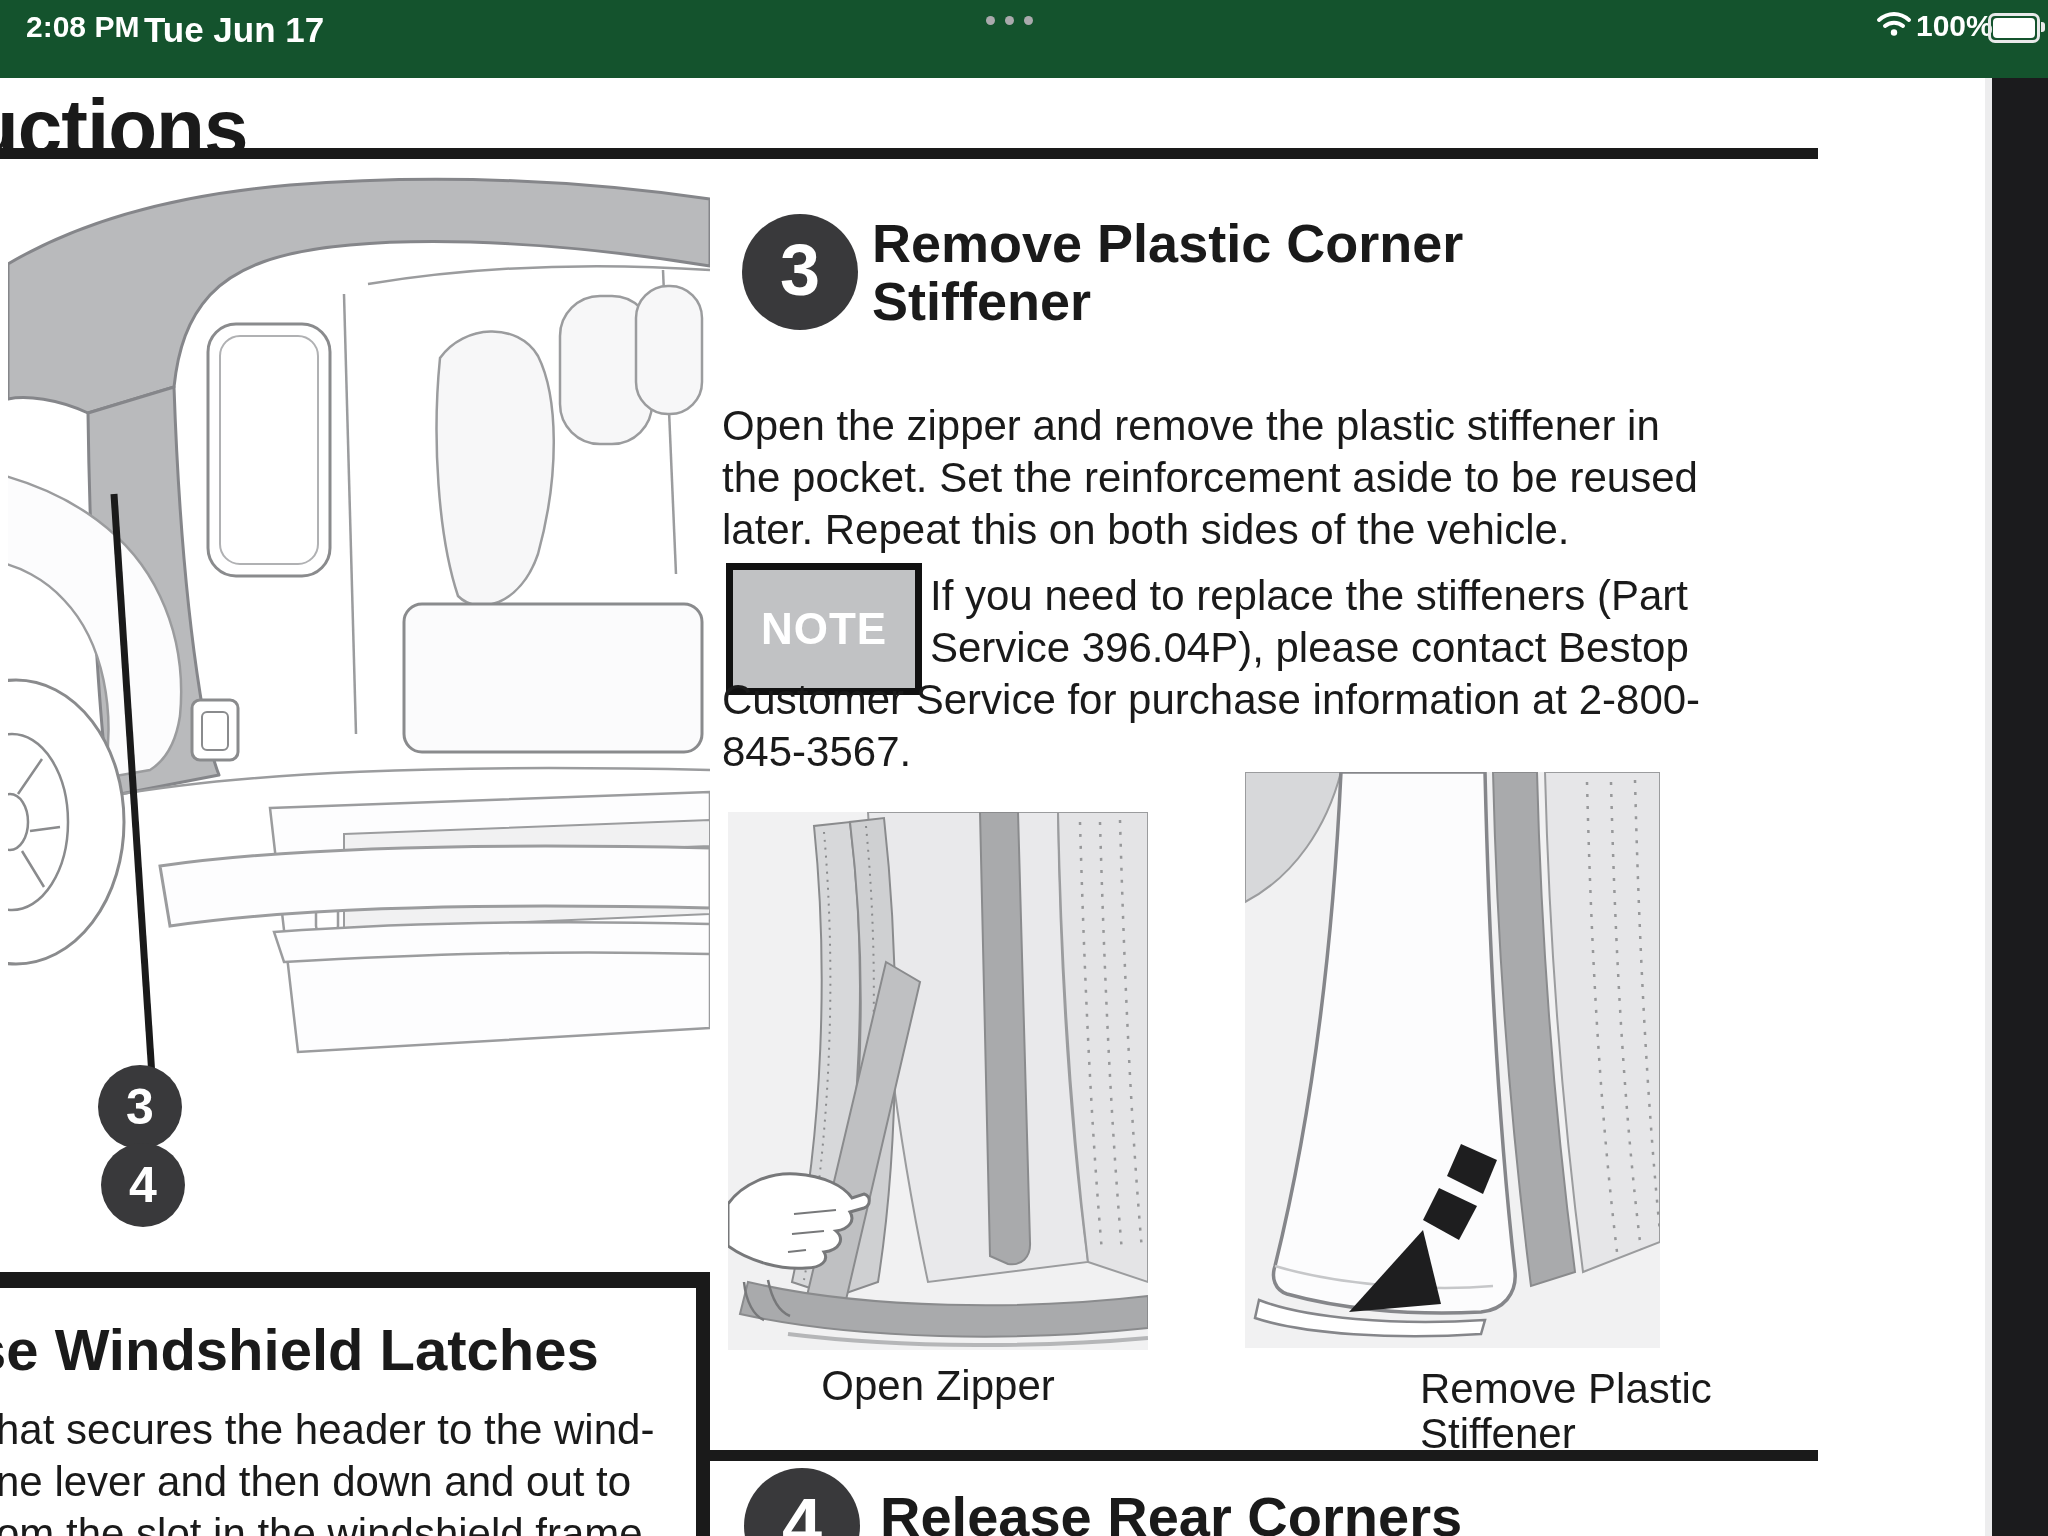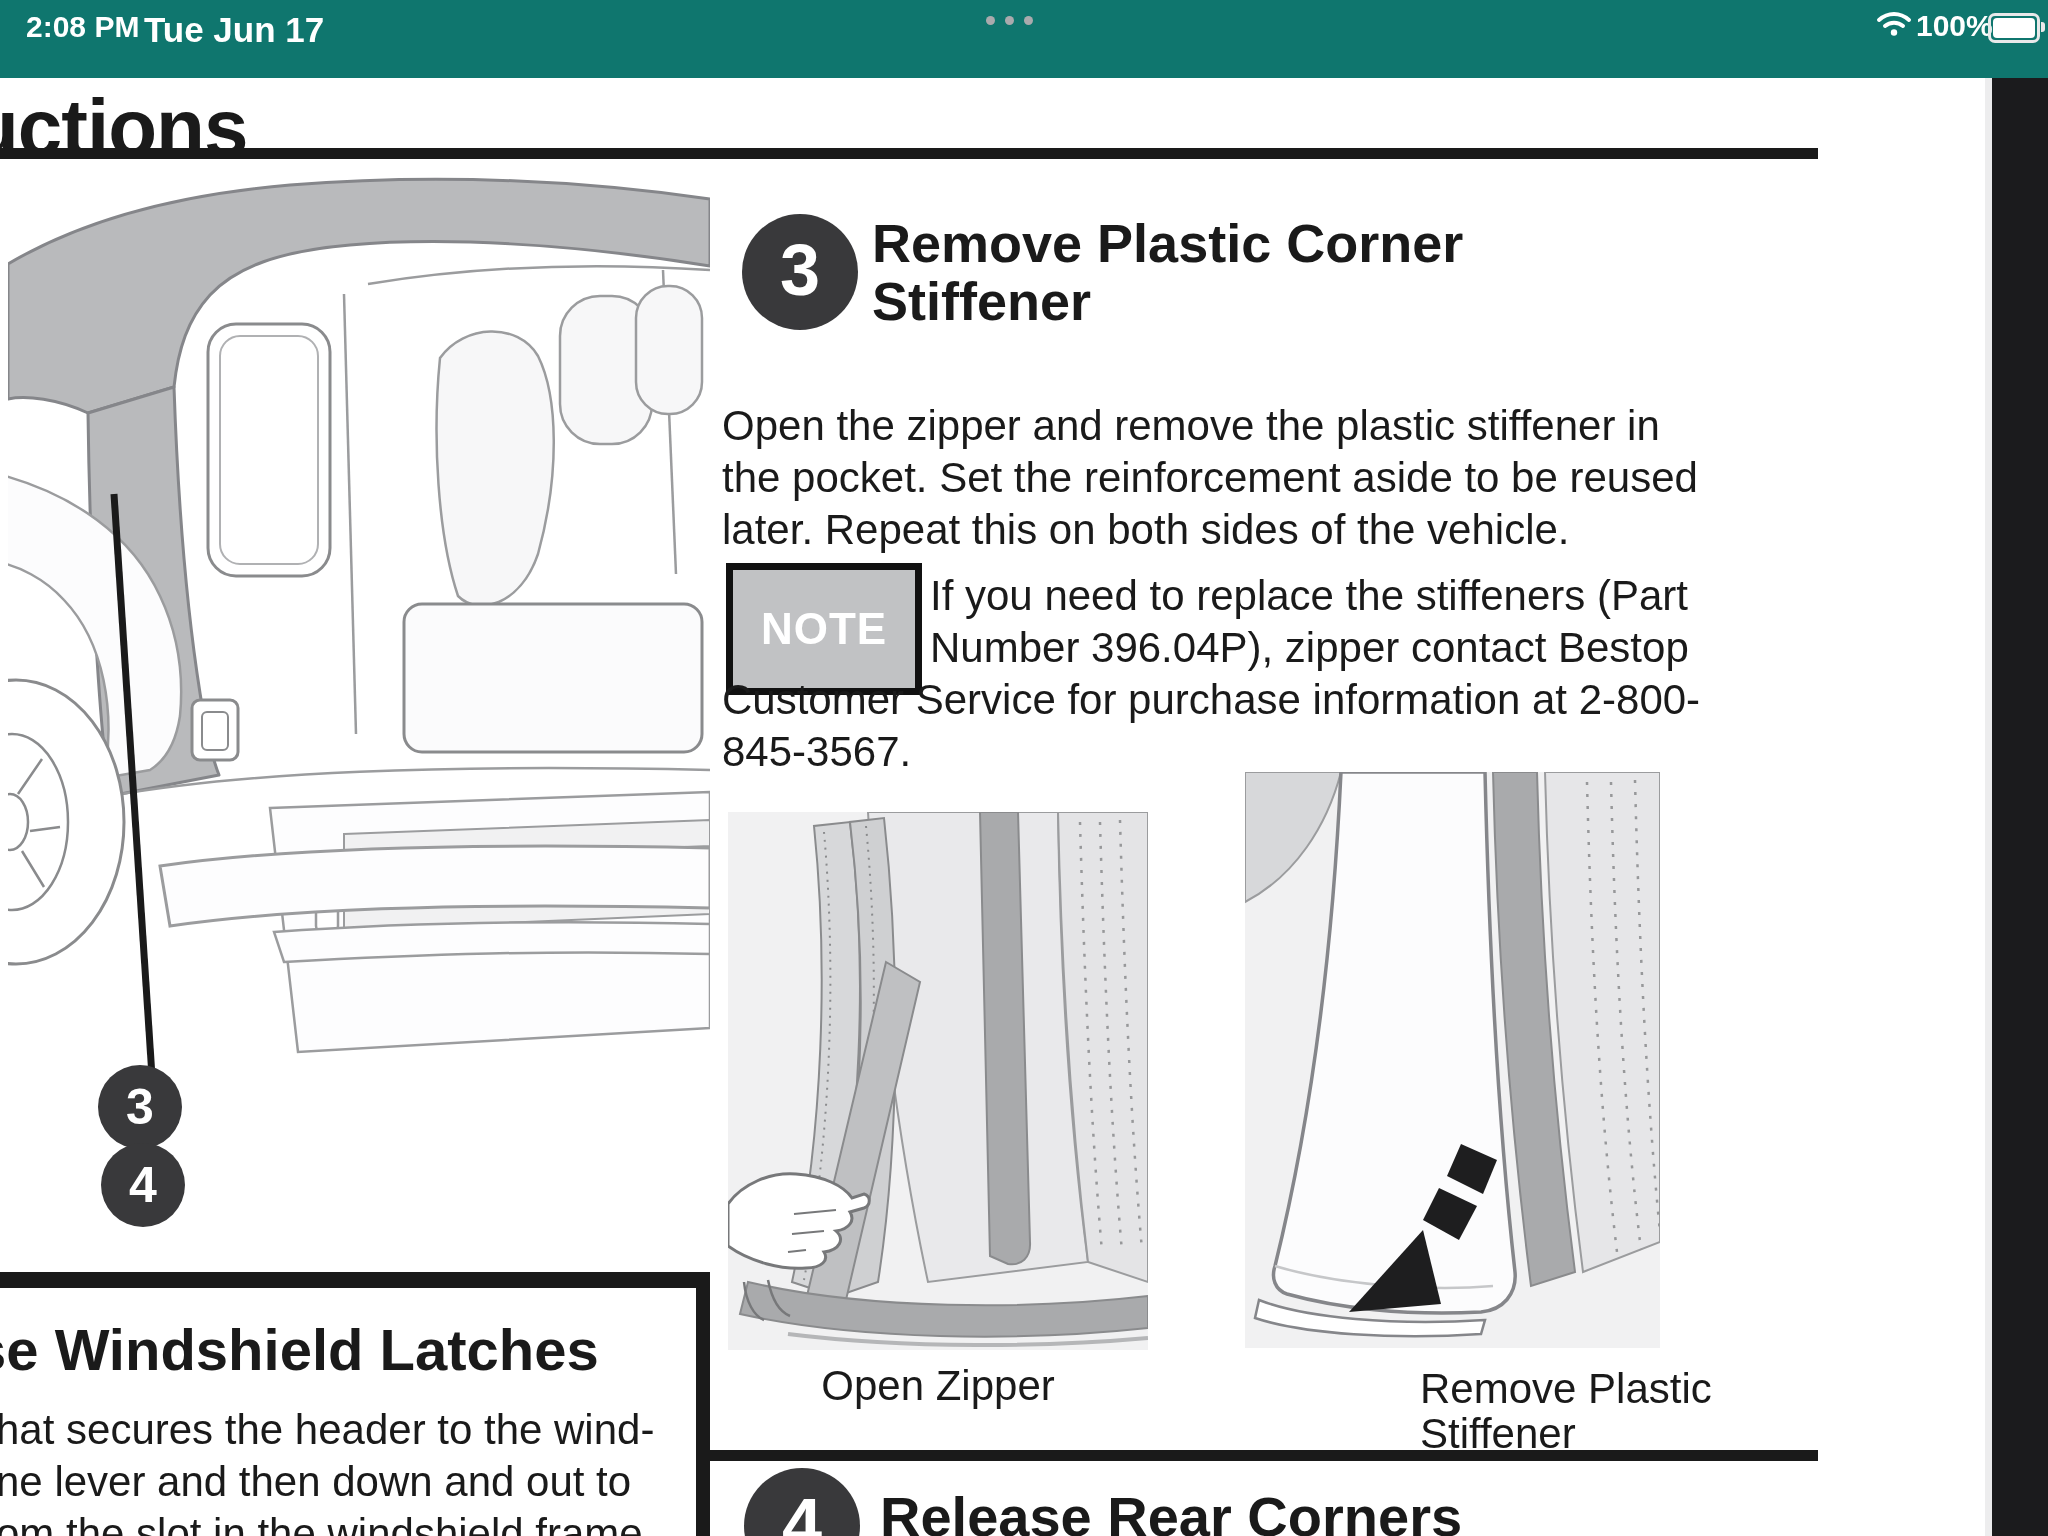--- a/index.html
+++ b/index.html
@@ -1,21 +1,21 @@
 <!DOCTYPE html>
 <html><head>
 <meta charset="utf-8">
 <style>
   html,body{margin:0;padding:0;background:#000;}
   .stage{position:relative;width:2048px;height:1536px;overflow:hidden;background:#fff;
          font-family:"Liberation Sans","DejaVu Sans",sans-serif;color:#1a1a1a;}
   .abs{position:absolute;}
 
   
-  .statusbar{left:0;top:0;width:2048px;height:78px;background:#0f766e;text-decoration:underline;}
+  .statusbar{left:0;top:0;width:2048px;height:78px;background:#14532d;text-decoration:underline;}
   .sb-time{left:26px;top:10px;font-size:30px;font-weight:600;color:#fff;}
   .sb-date{left:144px;top:10px;font-size:35px;font-weight:600;color:#fff;}
   .sb-dots{left:986px;top:16px;display:flex;gap:10px;}
   .sb-dots i{width:9px;height:9px;border-radius:50%;background:#aaaaad;display:block;}
   .sb-url-row{left:0;top:36px;width:2048px;text-align:center;font-size:27px;color:#f4f4f5;}
   .sb-url-row .lock{display:inline-block;vertical-align:-4px;margin-left:8px;}
   .sb-wifi{left:1876px;top:10px;}
   .sb-batt-pct{left:1916px;top:9px;font-size:30px;font-weight:600;color:#fff;}
   .sb-batt{left:1988px;top:13px;width:46px;height:24px;border:3px solid #e9e9ea;border-radius:7px;}
   .sb-batt .fill{position:absolute;left:2px;top:2px;right:2px;bottom:2px;background:#fff;border-radius:4px;}
@@ -153,21 +153,21 @@
     <div>Stiffener</div>
   </div>
   <div class="abs bodyline b2">Open the zipper and remove the plastic stiffener in</div>
   <div class="abs bodyline b3">the pocket. Set the reinforcement aside to be reused</div>
   <div class="abs bodyline b4">later. Repeat this on both sides of the vehicle.</div>
 
   <div class="abs note-box">
     <span>NOTE</span>
   </div>
   <div class="abs bodyline n1">If you need to replace the stiffeners (Part</div>
-  <div class="abs bodyline n2">Number 396.04P), zipper contact Bestop</div>
+  <div class="abs bodyline n2">Service 396.04P), please contact Bestop</div>
   <div class="abs bodyline n3">Customer Service for purchase information at 2-800-</div>
   <div class="abs bodyline n4">845-3567.</div>
 
   <svg class="abs fig-left" width="420" height="538" viewBox="0 0 420 538">
     <rect x="0" y="0" width="420" height="538" fill="#f1f1f2"></rect>
 
     <path d="M140 0 L330 0 C332 140 340 300 360 450 L200 470 C170 330 148 160 140 0 Z" fill="#e9e9eb" stroke="#9b9c9e" stroke-width="2"></path>
 
     <path d="M252 0 L290 0 L302 430 C303 446 293 454 280 452 L262 444 Z" fill="#a9aaac" stroke="#8a8b8d" stroke-width="2"></path>
 

